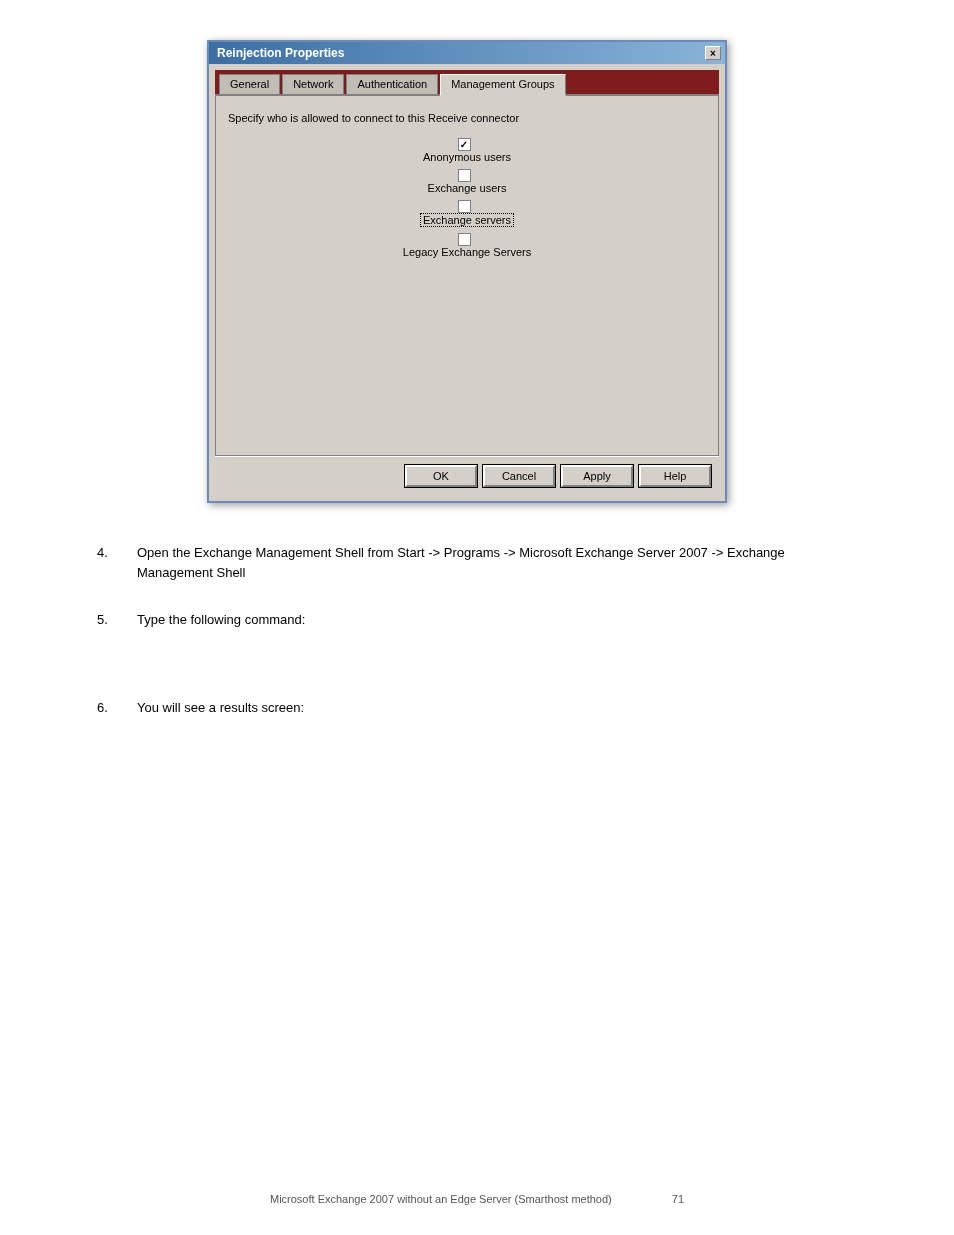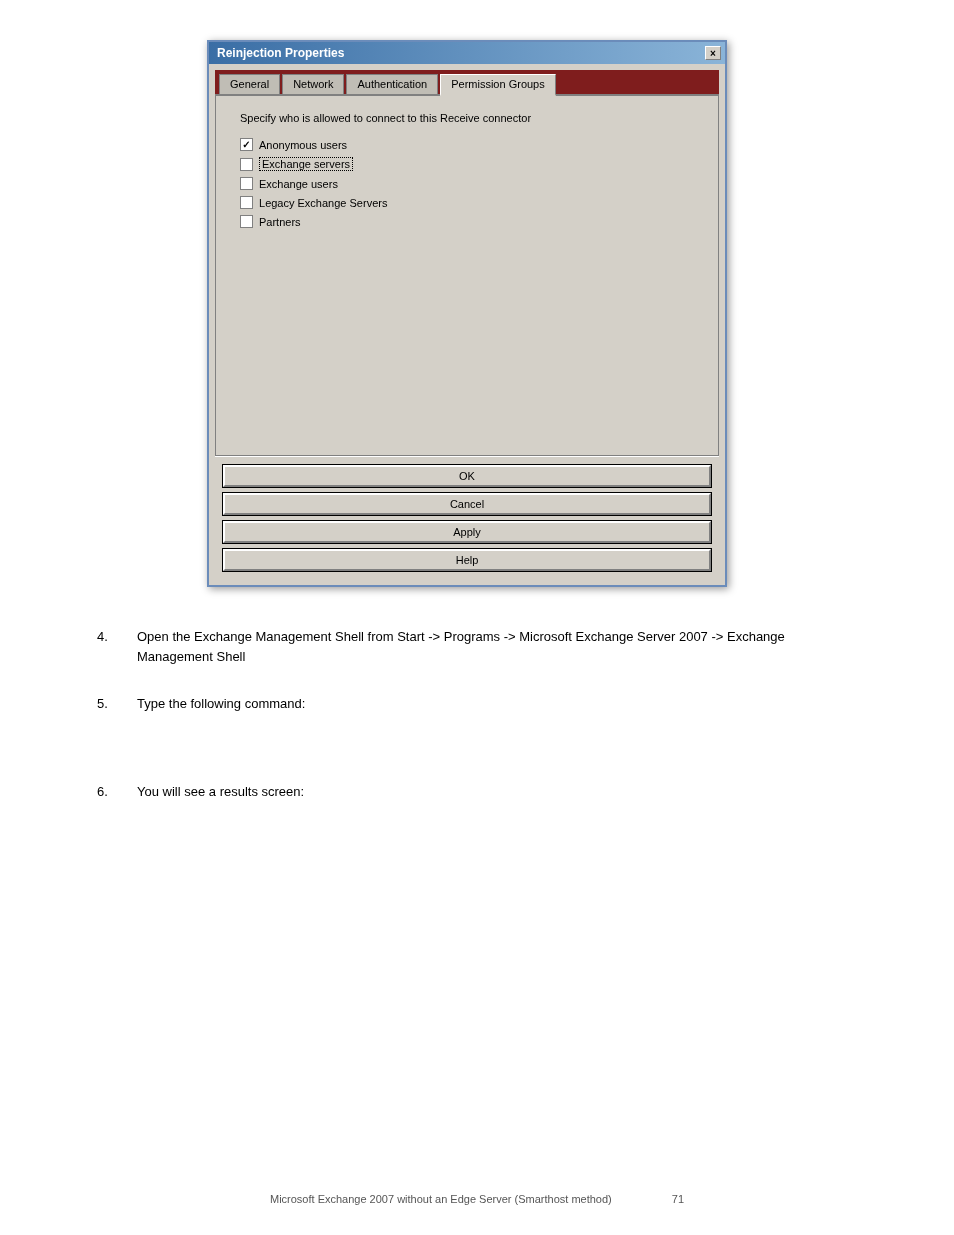--- a/index.html
+++ b/index.html
@@ -115,21 +115,21 @@
       background: #c0bdb5;
       border-top: 1px solid #808080;
       height: 20px;
     }
 
     
     .panel {
       background: #d4d0c8;
       border: 1px solid #808080;
       border-top: none;
-      padding: 16px 12px 12px 24px;
+      padding: 16px 12px 12px 12px;
       min-height: 360px;
     }
 
     .panel-inner {
       background: #d4d0c8;
     }
 
     .panel-description {
       font-size: 11px;
       font-family: "Tahoma", Arial, sans-serif;
@@ -137,20 +137,21 @@
       margin-bottom: 14px;
     }
 
     
     .checkbox-item {
       display: flex;
       align-items: center;
       margin-bottom: 6px;
       font-size: 11px;
       font-family: "Tahoma", Arial, sans-serif;
+      flex-direction: column;
     }
 
     .cb-box {
       width: 13px;
       height: 13px;
       border: 1px solid #808080;
       background: #ffffff;
       margin-right: 6px;
       display: flex;
       align-items: center;
@@ -177,21 +178,20 @@
     }
 
     
     .dialog-buttons {
       display: flex;
       justify-content: flex-end;
       padding: 8px 8px 8px 8px;
       gap: 6px;
       background: #d4d0c8;
       border-top: 1px solid #ffffff;
-      flex-direction: column;
     }
 
     .dialog-btn {
       min-width: 72px;
       height: 22px;
       background: #d4d0c8;
       border: 2px solid #ffffff;
       border-right-color: #808080;
       border-bottom-color: #808080;
       outline: 1px solid #000;
@@ -273,60 +273,54 @@
           <div class="tab inactive">
             <span>General</span>
           </div>
           <div class="tab inactive">
             <span>Network</span>
           </div>
           <div class="tab inactive">
             <span>Authentication</span>
           </div>
           <div class="tab active">
-            <span>Permission Groups</span>
+            <span>Management Groups</span>
           </div>
         </div>
 
         <div class="panel">
           <div class="panel-inner">
             <p class="panel-description">Specify who is allowed to connect to this Receive connector</p>
 
             <div class="checkbox-item">
               <div class="cb-box checked"></div>
               <span class="cb-label">
                 <span class="ul">A</span>nonymous users
               </span>
             </div>
 
             <div class="checkbox-item">
               <div class="cb-box"></div>
-              <span class="cb-label cb-label-boxed">Exchange servers</span>
-            </div>
-
-            <div class="checkbox-item">
-              <div class="cb-box"></div>
               <span class="cb-label">
                 Exchange <span class="ul">u</span>sers
               </span>
+            </div>
+
+            <div class="checkbox-item">
+              <div class="cb-box"></div>
+              <span class="cb-label cb-label-boxed">Exchange servers</span>
             </div>
 
             <div class="checkbox-item">
               <div class="cb-box"></div>
               <span class="cb-label">
                 <span class="ul">L</span>egacy Exchange Servers
               </span>
             </div>
 
-            <div class="checkbox-item">
-              <div class="cb-box"></div>
-              <span class="cb-label">
-                <span class="ul">P</span>artners
-              </span>
-            </div>
 
           </div>
         </div>
 
         <div class="dialog-buttons">
           <button class="dialog-btn">OK</button>
           <button class="dialog-btn">Cancel</button>
           <button class="dialog-btn">
             <span class="ul">A</span>
               <span>pply</span>

